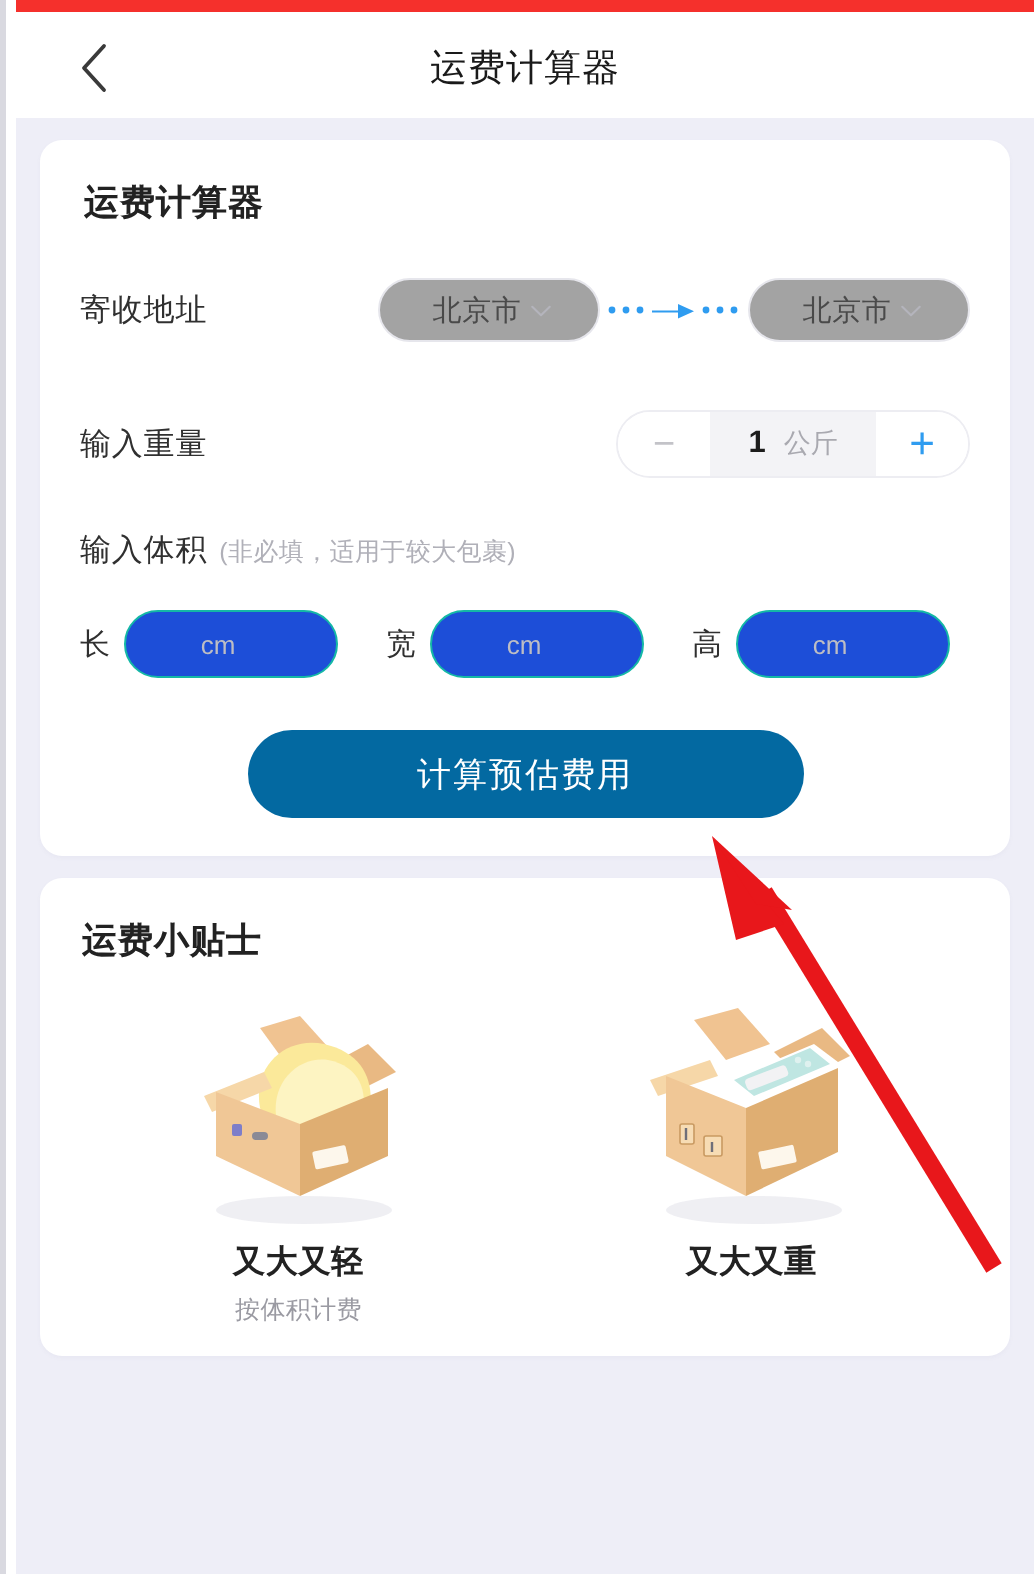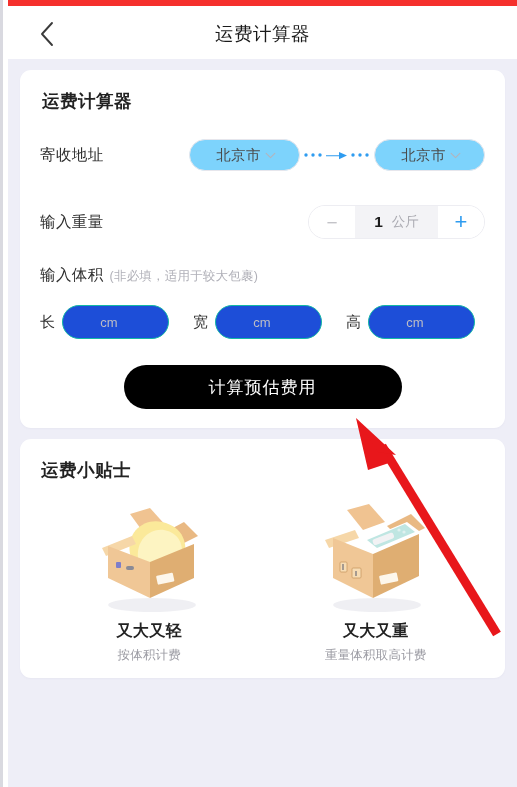--- a/index.html
+++ b/index.html
@@ -68,21 +68,21 @@
     font-size:15.5px;color:#303030;letter-spacing:.4px;white-space:nowrap;
   }
   .addr-row{justify-content:flex-start;height:32px;}
   .addr-ctrls{
     margin-left:auto;display:flex;align-items:center;
   }
   .pill{
     border:1px solid #e6e6ec;border-radius:16px;
     height:30px;min-width:86px;padding:0 10px 0 13px;
     display:flex;align-items:center;justify-content:center;gap:4px;
-    background:#7dd3fc;cursor:pointer;
+    background:#a3a3a3;cursor:pointer;
   }
   .pill span.txt{font-size:14.5px;color:#4a4a4a;letter-spacing:.3px;}
   .chev{width:11px;height:7px;flex:none;}
   .connector{
     width:68px;height:14px;margin:0 3px;flex:none;
   }
   
   .wt-row{margin-top:34px;height:34px;justify-content:center;}
   .stepper{
     margin-left:auto;display:flex;align-items:stretch;
@@ -113,21 +113,21 @@
     flex:1;height:32px;border:1px solid #14b8a6;border-radius:17px;
     background:#1d4ed8;display:flex;align-items:center;justify-content:center;
     padding-right:13px;cursor:text;max-width:92px;
   }
   .dim-unit{font-size:13px;color:#bdbdc4;}
   .dim + .dim{margin-left:14px;}
   
   .cta-wrap{margin-top:26px;display:flex;justify-content:center;}
   .cta{
     width:278px;height:44px;border-radius:22px;
-    background:#000000;
+    background:#0369a1;
     display:flex;align-items:center;justify-content:center;
     color:#fff;font-size:17px;letter-spacing:1px;
     border:none;cursor:pointer;
     font-family:inherit;
   }
   
   .tips{padding:19px 16px 14px 16px;}
   .tips .card-title{margin:0 0 6px 5px;}
   .tips-grid{display:flex;}
   .tip{flex:1;display:flex;flex-direction:column;align-items:center;}
@@ -296,21 +296,20 @@
 
               <path d="M58 62 L104 42 L104 84 L58 106 Z" fill="#dfae72"></path>
               <path d="M58 62 L58 106 L18 86 L18 46 Z" fill="#f0c796"></path>
               <rect x="64" y="84" width="18" height="9" rx="1" fill="#fdf7ec" transform="rotate(-12 64 84)"></rect>
               <rect x="25" y="70" width="7" height="10" rx="1" fill="#f7dcb4" stroke="#c99a62" stroke-width=".8"></rect>
               <rect x="37" y="76" width="9" height="10" rx="1" fill="#f7dcb4" stroke="#c99a62" stroke-width=".8"></rect>
               <path d="M28 72 L28 78 M41 79 L41 84" stroke="#6f6f79" stroke-width="1.2"></path>
             </svg>
           </div>
           <div class="tip-name">又大又重</div>
-          <div class="tip-sub">重量体积取高计费</div>
         </div>
       </div>
     </div>
 
 
   </div>
 
   <svg class="annot" viewBox="0 0 517 787">
     <g>
       <line x1="497" y1="634" x2="382" y2="446" stroke="#e8171b" stroke-width="9" stroke-linecap="butt"></line>

